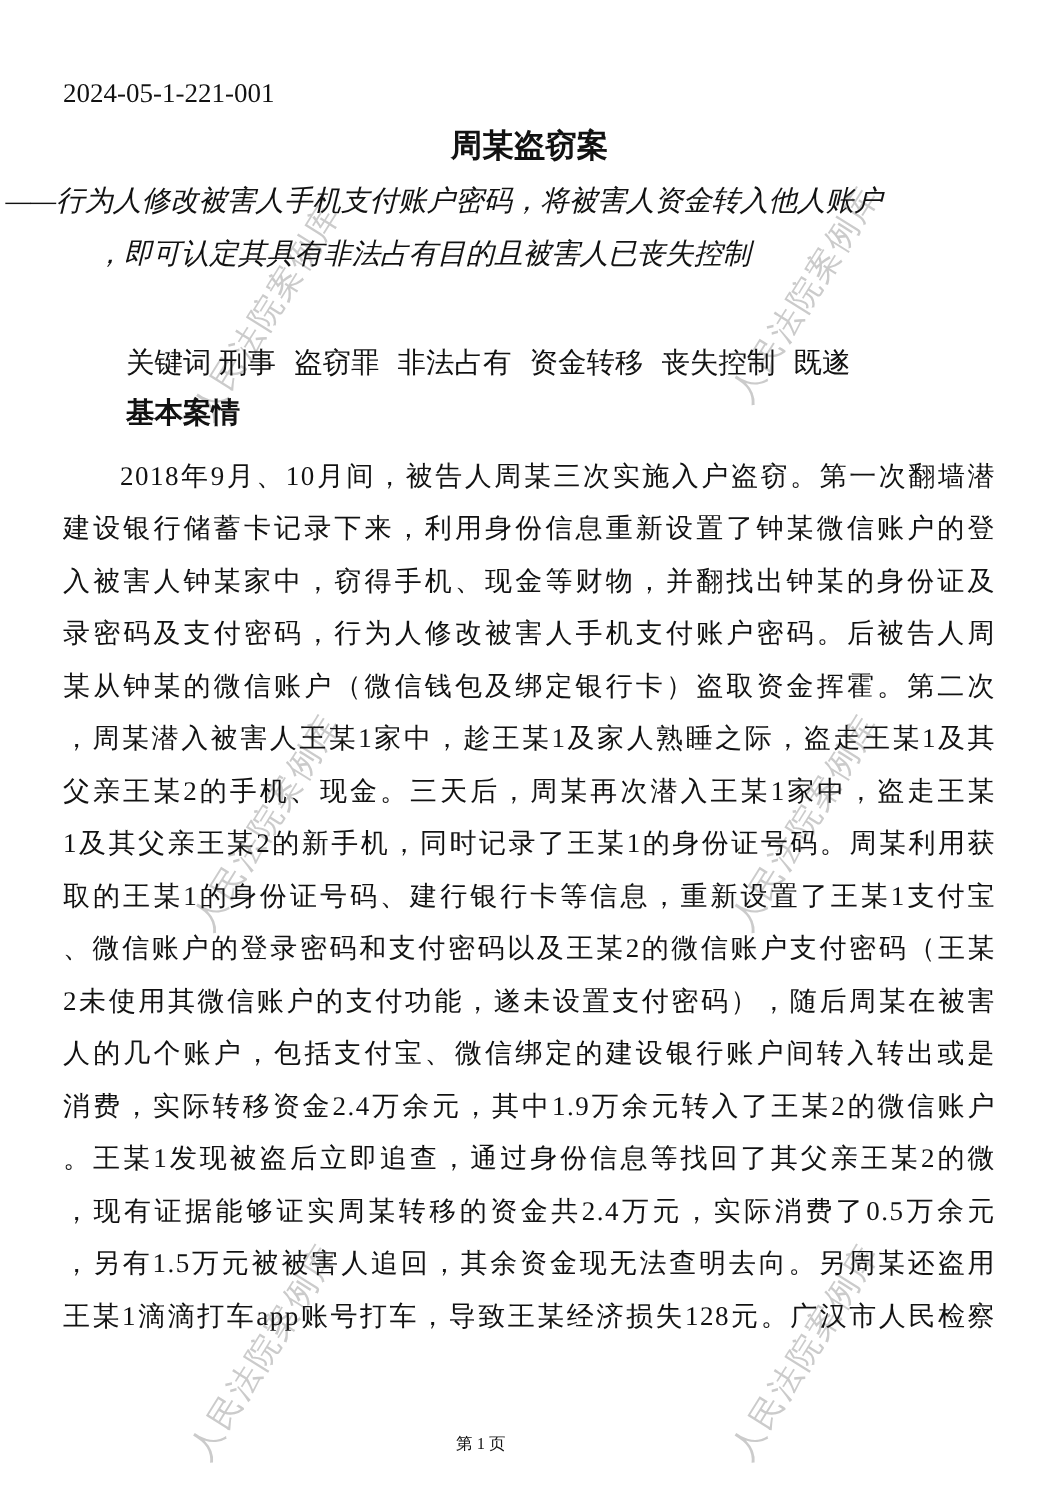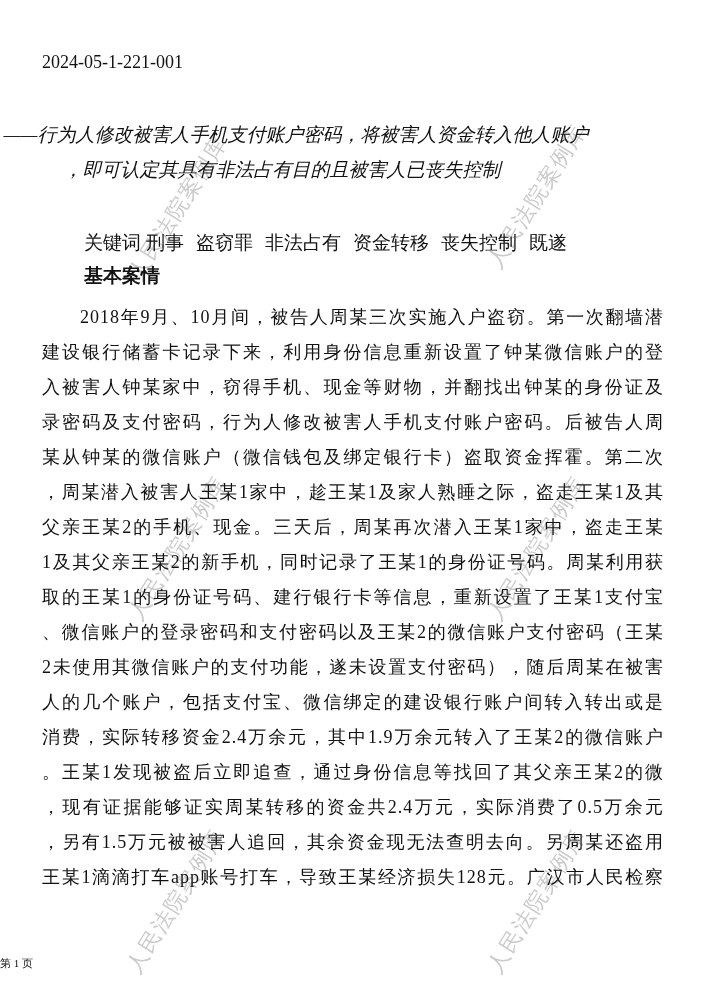--- a/index.html
+++ b/index.html
@@ -96,38 +96,40 @@
     text-align-last: justify;
     white-space: nowrap;
     overflow: hidden;
   }
   .body-line.indent { padding-left: 38px; }
   .page-footer {
     position: absolute;
     top: 956px;
     left: 0;
     width: 641px;
+    text-align: center;
     font-size: 11px;
     line-height: 14px;
   }
 </style>
 </head>
 <body>
 
 <div class="page">
 
   <span class="wm" style="left:178px; top:208px;">人民法院案例库</span>
   <span class="wm" style="left:537px; top:196px;">人民法院案例库</span>
   <span class="wm" style="left:178px; top:548px;">人民法院案例库</span>
   <span class="wm" style="left:537px; top:548px;">人民法院案例库</span>
   <span class="wm" style="left:176px; top:901px;">人民法院案例库</span>
   <span class="wm" style="left:537px; top:901px;">人民法院案例库</span>
 
   <div class="docnum">2024-05-1-221-001</div>
 
+  <h1 class="title">周某盗窃案</h1>
 
   <div class="subtitle subtitle-1">——行为人修改被害人手机支付账户密码，将被害人资金转入他人账户</div>
   <div class="subtitle subtitle-2">，即可认定其具有非法占有目的且被害人已丧失控制</div>
 
   <div class="keywords">
     <span class="kw-label">关键词</span><span class="kw-terms"><span class="kw-term">刑事</span><span class="kw-term">盗窃罪</span><span class="kw-term">非法占有</span><span class="kw-term">资金转移</span><span class="kw-term">丧失控制</span><span class="kw-term">既遂</span></span>
   </div>
 
   <div class="section-heading">基本案情</div>
 

